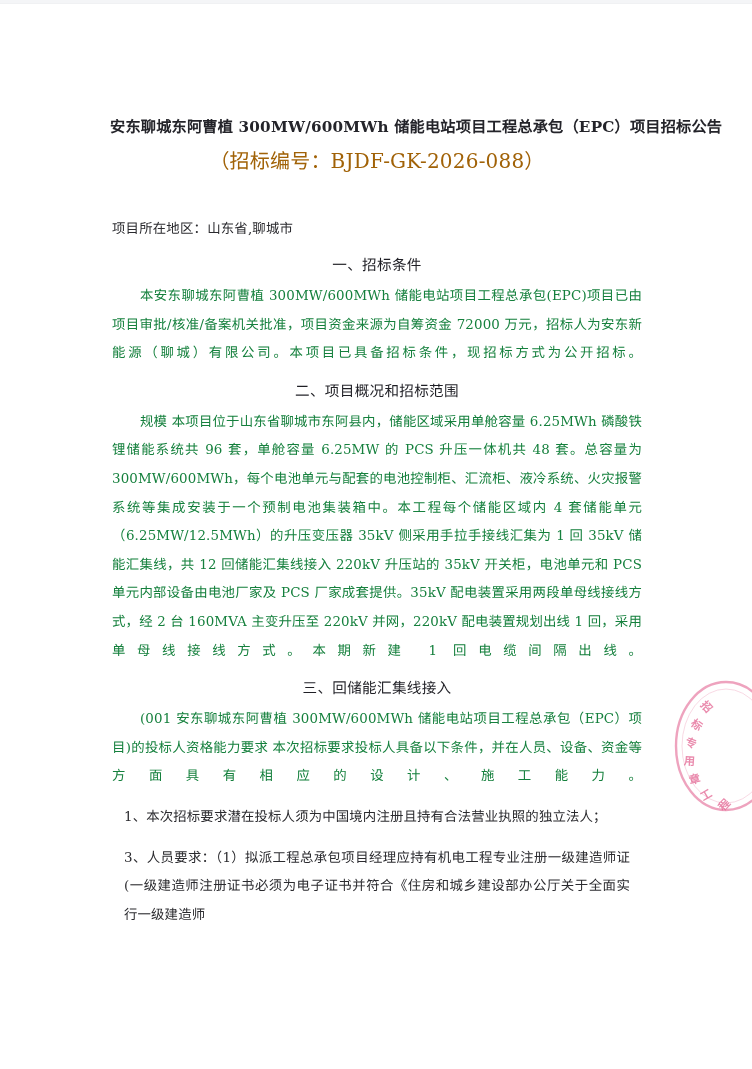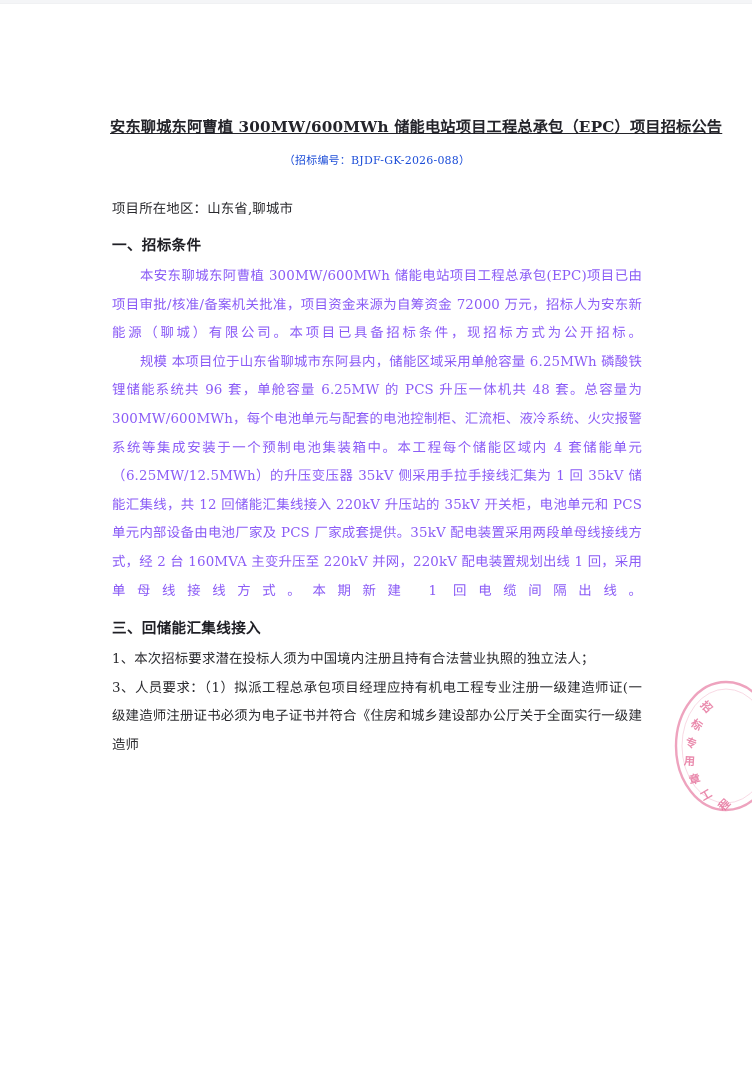--- a/index.html
+++ b/index.html
@@ -48,81 +48,81 @@
   
   .doc-title {
     font-size: 15.2px;
     font-weight: bold;
     line-height: 30px;
     text-align: center;
     letter-spacing: 0.2px;
     color: #24242a;
     white-space: nowrap;
     margin-left: -2px;
-    text-decoration: underline;
   }
   .doc-subtitle {
-    font-size: 11px;
+    font-size: 20px;
     font-weight: normal;
     line-height: 30px;
     text-align: center;
     margin-top: 4px;
-    color: #1d4ed8;
+    color: #a16207;
     letter-spacing: 0.2px;
   }
 
   
   .meta-line {
     font-size: 13.4px;
     line-height: 26px;
-    margin-top: 20px;
+    margin-top: 40px;
     color: #2b2b2f;
     letter-spacing: 0.2px;
   }
 
   
   .section-heading {
     font-size: 14.6px;
-    font-weight: bold;
+    font-weight: normal;
     line-height: 30px;
     margin-top: 8px;
     margin-bottom: 2px;
     color: #1f1f25;
     letter-spacing: 0.3px;
+    text-align: center;
   }
 
   
   .para {
     font-size: 13.4px;
     line-height: 28.6px;
     text-align: justify;
     text-justify: inter-ideograph;
     text-align-last: left;
-    color: #8b5cf6;
+    color: #15803d;
     letter-spacing: 0.15px;
     margin: 0;
   }
   .para.indent {
     text-indent: 28px;
   }
   .para.justify-all {
     text-align-last: justify;
   }
 
   
   .req-item {
     font-size: 13.4px;
     line-height: 28.6px;
     text-align: justify;
     text-justify: inter-ideograph;
     text-align-last: left;
     color: #2b2b2f;
     letter-spacing: 0.15px;
     text-indent: 0;
-    margin: 0;
+    margin: 12px;
   }
 
   
   .seal {
     position: absolute;
     left: 668px;
     top: 676px;
     width: 116px;
     height: 140px;
     pointer-events: none;
@@ -159,23 +159,25 @@
 
     <div class="doc-title">安东聊城东阿曹植 300MW/600MWh 储能电站项目工程总承包（EPC）项目招标公告</div>
 
     <div class="doc-subtitle">（招标编号：BJDF-GK-2026-088）</div>
 
     <div class="meta-line">项目所在地区：山东省,聊城市</div>
 
     <div class="section-heading">一、招标条件</div>
     <p class="para indent justify-all">本安东聊城东阿曹植 300MW/600MWh 储能电站项目工程总承包(EPC)项目已由项目审批/核准/备案机关批准，项目资金来源为自筹资金 72000 万元，招标人为安东新能源（聊城）有限公司。本项目已具备招标条件，现招标方式为公开招标。</p>
 
+    <div class="section-heading">二、项目概况和招标范围</div>
     <p class="para indent justify-all">规模 本项目位于山东省聊城市东阿县内，储能区域采用单舱容量 6.25MWh 磷酸铁锂储能系统共 96 套，单舱容量 6.25MW 的 PCS 升压一体机共 48 套。总容量为 300MW/600MWh，每个电池单元与配套的电池控制柜、汇流柜、液冷系统、火灾报警系统等集成安装于一个预制电池集装箱中。本工程每个储能区域内 4 套储能单元（6.25MW/12.5MWh）的升压变压器 35kV 侧采用手拉手接线汇集为 1 回 35kV 储能汇集线，共 12 回储能汇集线接入 220kV 升压站的 35kV 开关柜，电池单元和 PCS 单元内部设备由电池厂家及 PCS 厂家成套提供。35kV 配电装置采用两段单母线接线方式，经 2 台 160MVA 主变升压至 220kV 并网，220kV 配电装置规划出线 1 回，采用单母线接线方式。本期新建 1 回电缆间隔出线。</p>
 
     <div class="section-heading">三、回储能汇集线接入</div>
+    <p class="para indent justify-all">(001 安东聊城东阿曹植 300MW/600MWh 储能电站项目工程总承包（EPC）项目)的投标人资格能力要求 本次招标要求投标人具备以下条件，并在人员、设备、资金等方面具有相应的设计、施工能力。</p>
 
     <p class="req-item">1、本次招标要求潜在投标人须为中国境内注册且持有合法营业执照的独立法人；</p>
     <p class="req-item justify-all">3、人员要求：（1）拟派工程总承包项目经理应持有机电工程专业注册一级建造师证(一级建造师注册证书必须为电子证书并符合《住房和城乡建设部办公厅关于全面实行一级建造师</p>
 
   </div>
 
   <div class="seal">
     <svg width="116" height="140" viewBox="0 0 116 140">
       <ellipse cx="58" cy="70" rx="50" ry="64" fill="none" stroke="#e77fa5" stroke-width="2.4" opacity="0.72"></ellipse>
       <ellipse cx="58" cy="70" rx="44" ry="57" fill="none" stroke="#eea0bd" stroke-width="0.9" opacity="0.45"></ellipse>

